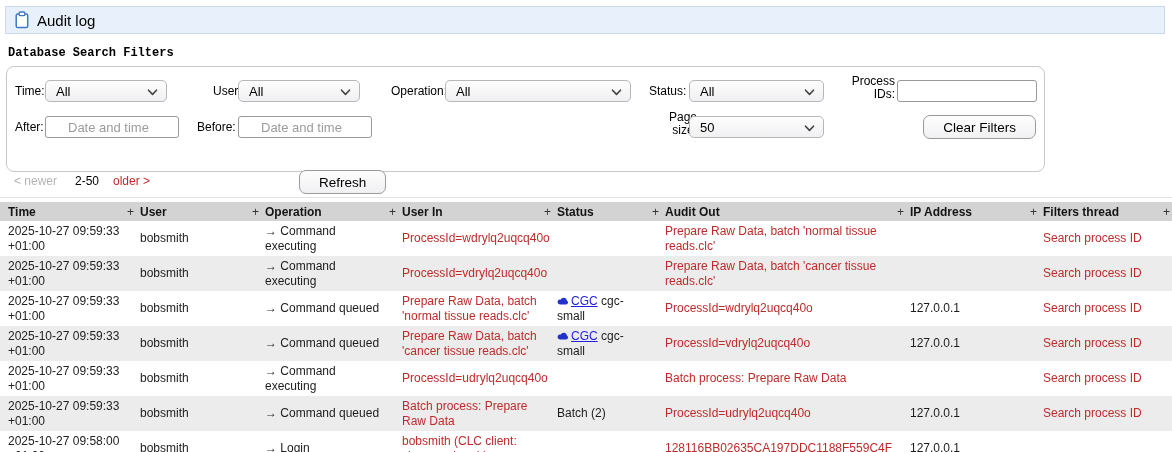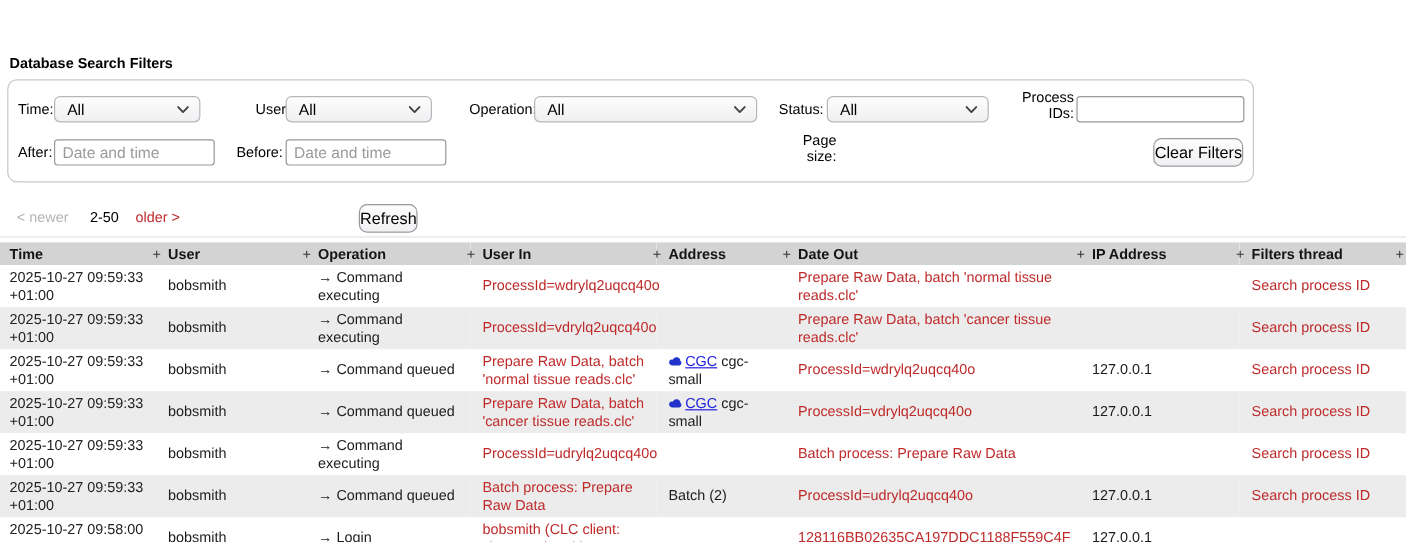--- a/index.html
+++ b/index.html
@@ -6,38 +6,38 @@
   body{font-family:"Liberation Sans", sans-serif; color:#111;}
   .page{position:relative;width:1172px;height:452px;overflow:hidden;background:#fff;}
 
   
   .titlebar{position:absolute;left:5px;top:6px;width:1160px;height:28px;
     background:#e8f1fb;border:1px solid #ccd9ec;box-sizing:border-box;
     display:flex;align-items:center;gap:7px;padding-left:8px;}
   .titlebar .title{font-size:15px;color:#000;}
 
   
-  .section-title{position:absolute;left:8px;top:46px;font-size:12px;font-weight:bold;color:#000;}
-
-  
-  .filterbox{position:absolute;left:6px;top:66px;width:1039px;height:86px;
+  .section-title{position:absolute;left:8px;top:46px;font-size:12px;font-weight:bold;color:#000;font-family:Liberation Mono, monospace;}
+
+  
+  .filterbox{position:absolute;left:6px;top:66px;width:1039px;height:106px;
     border:1px solid #c8c8c8;border-radius:8px;background:#fff;box-sizing:border-box;}
   .flabel{position:absolute;font-size:12px;color:#000;line-height:22px;}
   .flabel2{position:absolute;font-size:12px;color:#000;line-height:13px;width:48px;text-align:right;}
   .select{position:absolute;height:22px;box-sizing:border-box;
     background:linear-gradient(#fdfdfd,#f0f0f2);border:1px solid #b6b6bb;border-radius:5px;
     display:flex;align-items:center;justify-content:space-between;
     padding:0 8px 0 10px;cursor:default;}
   .select .val{font-size:13px;color:#000;}
   .tinput{position:absolute;height:22px;box-sizing:border-box;border:1px solid #98989d;
-    border-radius:3px;padding:0 6px;font-size:13px;font-family:"Liberation Sans",sans-serif;color:#222;}
+    border-radius:3px;padding:0 22px;font-size:13px;font-family:"Liberation Sans",sans-serif;color:#222;}
   .tinput::placeholder{color:#9b9b9f;}
   .btn{height:24px;box-sizing:border-box;border:1px solid #99999e;border-radius:7px;
     background:linear-gradient(#fdfdfd,#f1f1f3);font-size:13.5px;color:#000;
-    font-family:"Liberation Sans",sans-serif;padding:0 0;cursor:pointer;}
+    font-family:"Liberation Sans",sans-serif;padding:0 19px;cursor:pointer;}
 
   
   .toolbar{position:absolute;left:0;top:168px;width:1172px;height:28px;}
   .toolbar .titem{position:absolute;top:6px;font-size:12px;}
   .newer{color:#b4b4b4;}
   .range{color:#000;}
   .older{color:#bf2b2b;cursor:pointer;}
   .toolbar .btn{position:absolute;top:2px;}
 
   .pre-table-divider{position:absolute;top:197px;left:0;width:1172px;border-top:1px solid #e3e3e3;}
@@ -59,20 +59,29 @@
   .rlink{color:#bf2b2b;cursor:pointer;text-decoration:none;}
   .cgc-link{color:#2222dd;text-decoration:underline;cursor:pointer;white-space:nowrap;}
   .cgc-link .cloud{display:inline-block;margin-right:3px;}
   .cgc-small{color:#1c1c1c;}
 </style>
 </head>
 <body>
 
 <div class="page">
 
+  <div class="titlebar">
+    <span style="display:inline-flex;">
+      <svg width="16" height="18" viewBox="0 0 16 18">
+        <rect x="2.2" y="3" width="11.5" height="13.5" rx="1.6" fill="#fff" stroke="#4277c4" stroke-width="1.5"></rect>
+        <rect x="5.2" y="1" width="5.6" height="3.6" rx="0.9" fill="#fff" stroke="#4277c4" stroke-width="1.3"></rect>
+      </svg>
+    </span>
+    <span class="title">Audit log</span>
+  </div>
 
   <div class="section-title">Database Search Filters</div>
 
   <div class="filterbox">
 
     <span class="flabel" style="left:8px;top:13px;">Time:</span>
     <div class="select" style="left:38px;top:13px;width:122px;">
       <span class="val">All</span>
       <span><svg width="11" height="7" viewBox="0 0 11 7">
             <path d="M1.5 1.2 L5.5 5.4 L9.5 1.2" fill="none" stroke="#444" stroke-width="1.6" stroke-linecap="round" stroke-linejoin="round"></path>
@@ -106,20 +115,26 @@
     <span class="flabel2" style="left:840px;top:8px;">Process IDs:</span>
     <input class="tinput" style="left: 890px; top: 13px; width: 140px;" type="text" value="">
 
     <span class="flabel" style="left:8px;top:49px;">After:</span>
     <input class="tinput" style="left: 38px; top: 49px; width: 134px;" type="text" placeholder="Date and time">
 
     <span class="flabel" style="left:190px;top:49px;">Before:</span>
     <input class="tinput" style="left: 231px; top: 49px; width: 134px;" type="text" placeholder="Date and time">
 
     <span class="flabel2" style="left:642px;top:44px;">Page size:</span>
+    <div class="select" style="left:682px;top:49px;width:135px;">
+      <span class="val">50</span>
+      <span><svg width="11" height="7" viewBox="0 0 11 7">
+            <path d="M1.5 1.2 L5.5 5.4 L9.5 1.2" fill="none" stroke="#444" stroke-width="1.6" stroke-linecap="round" stroke-linejoin="round"></path>
+          </svg></span>
+    </div>
 
     <button class="btn" style="position:absolute;right:8px;top:48px;">Clear Filters</button>
   </div>
 
   <div class="toolbar">
     <span class="titem newer" style="left:14px;">&lt; newer</span>
     <span class="titem range" style="left:75px;">2-50</span>
     <span class="titem older" style="left:113px;">older &gt;</span>
     <button class="btn" style="left:299px;">Refresh</button>
   </div>
@@ -137,22 +152,22 @@
       <col style="width:133px">
         <col style="width:127px">
         <col style="width:12px">
     </colgroup>
     <thead>
       <tr>
         <th class="first">Time</th>
         <th><span class="plus">+</span><span>User</span></th>
         <th><span class="plus">+</span><span>Operation</span></th>
         <th><span class="plus">+</span><span>User In</span></th>
-        <th><span class="plus">+</span><span>Address</span></th>
-        <th><span class="plus">+</span><span>Date Out</span></th>
+        <th><span class="plus">+</span><span>Status</span></th>
+        <th><span class="plus">+</span><span>Audit Out</span></th>
         <th><span class="plus">+</span><span>IP Address</span></th>
         <th><span class="plus">+</span><span>Filters thread</span></th>
         <th class="lastplus">
             <span class="plus">+</span>
           </th>
       </tr>
     </thead>
     <tbody>
       <tr>
         <td class="c-time">2025-10-27 09:59:33 +01:00</td>

